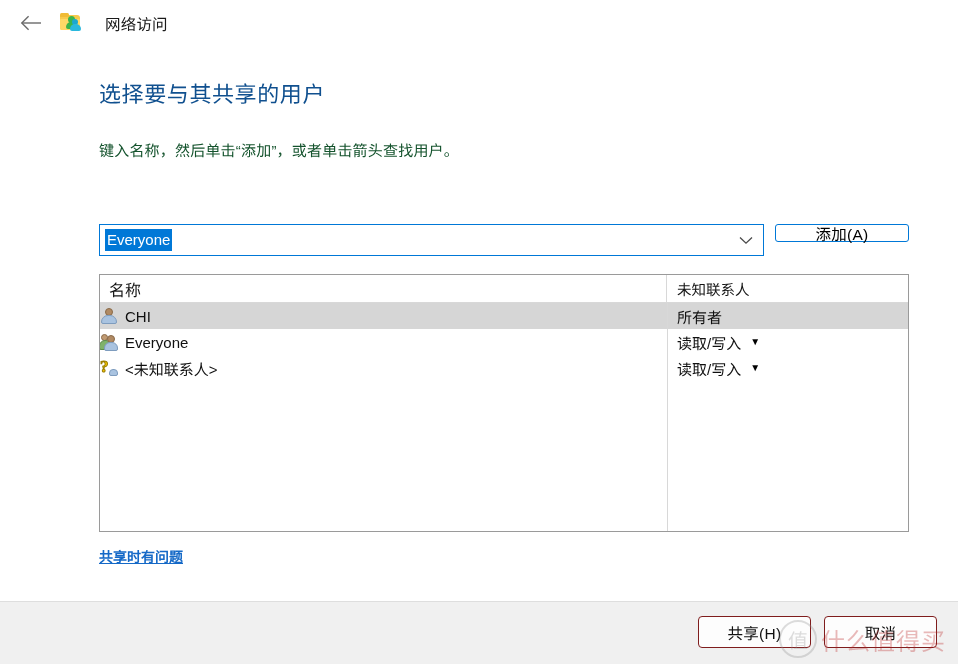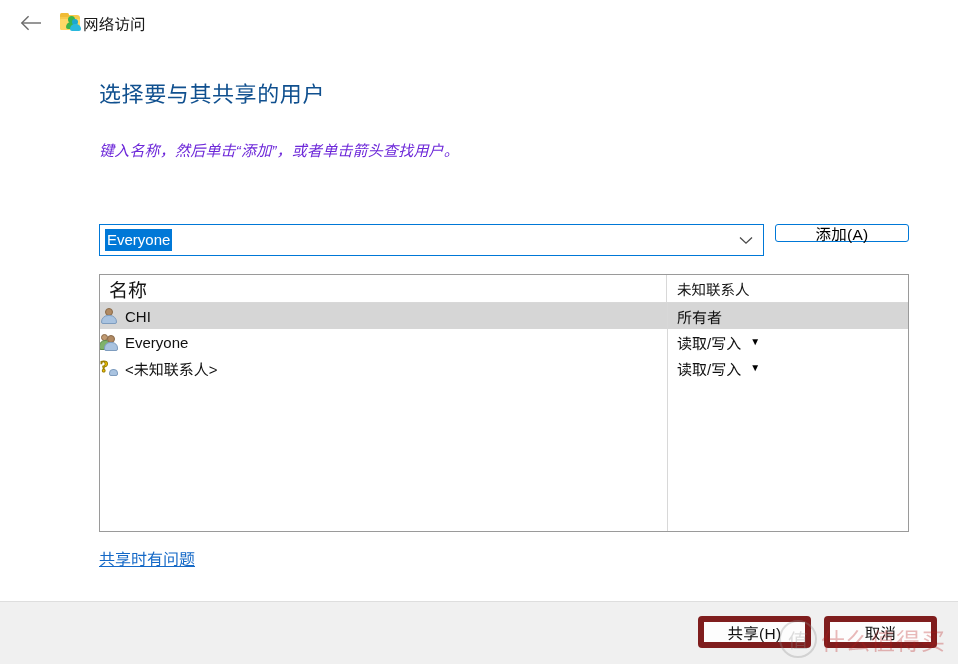--- a/index.html
+++ b/index.html
@@ -41,21 +41,21 @@
   .title-folder-icon {
     width: 22px;
     height: 20px;
     position: relative;
     margin-left: 12px;
     flex: 0 0 auto;
   }
   .title-text {
     font-size: 15.5px;
     color: #1a1a1a;
-    margin-left: 1px;
+    margin-left: 23px;
     letter-spacing: 0.2px;
     white-space: nowrap;
   }
 
   
   .content {
     position: absolute;
     left: 0;
     top: 46px;
     width: 958px;
@@ -72,24 +72,23 @@
     color: #1a5fb4;
     color: #10508f;
     letter-spacing: 0.6px;
     white-space: nowrap;
   }
   .subtext {
     position: absolute;
     left: 55px;
     top: 93px;
     font-size: 15px;
-    color: #6d28d9;
+    color: #14532d;
     letter-spacing: 0.2px;
     white-space: nowrap;
-    font-style: italic;
   }
 
   
   .combo-row {
     position: absolute;
     left: 55px;
     top: 178px;
     width: 810px;
     height: 34px;
   }
@@ -164,21 +163,21 @@
     background: #ffffff;
     box-sizing: border-box;
   }
   .col-name {
     width: 567px;
     flex: 0 0 567px;
     display: flex;
     align-items: center;
     padding-left: 9px;
     box-sizing: border-box;
-    font-size: 19px;
+    font-size: 16px;
     color: #141414;
     border-right: 1px solid #d8d8d8;
     text-align: right;
   }
   .col-perm {
     flex: 1 1 auto;
     display: flex;
     align-items: center;
     padding-left: 10px;
     box-sizing: border-box;
@@ -234,26 +233,27 @@
     width: 1px;
     height: 229px;
     background: #d8d8d8;
   }
 
   
   .trouble-link {
     position: absolute;
     left: 55px;
     top: 500px;
-    font-size: 16px;
+    font-size: 14px;
     color: #0a66c2;
     color: #1569c7;
     text-decoration: underline;
     cursor: pointer;
     white-space: nowrap;
+    font-weight: bold;
   }
 
   
   .footer {
     position: absolute;
     left: 0;
     top: 601px;
     width: 958px;
     height: 63px;
     background: #f0f0f0;
@@ -263,21 +263,21 @@
   .footer-buttons {
     position: absolute;
     right: 21px;
     top: 14px;
     display: flex;
     gap: 13px;
   }
   .footer-btn {
     width: 113px;
     height: 32px;
-    border: 6px solid #7f1d1d;
+    border: 1px solid #7f1d1d;
     border-radius: 4px;
     background: #fdfdfd;
     font-family: inherit;
     font-size: 15.5px;
     color: #111111;
     letter-spacing: 0.3px;
     cursor: pointer;
     display: flex;
     align-items: center;
     justify-content: center;

